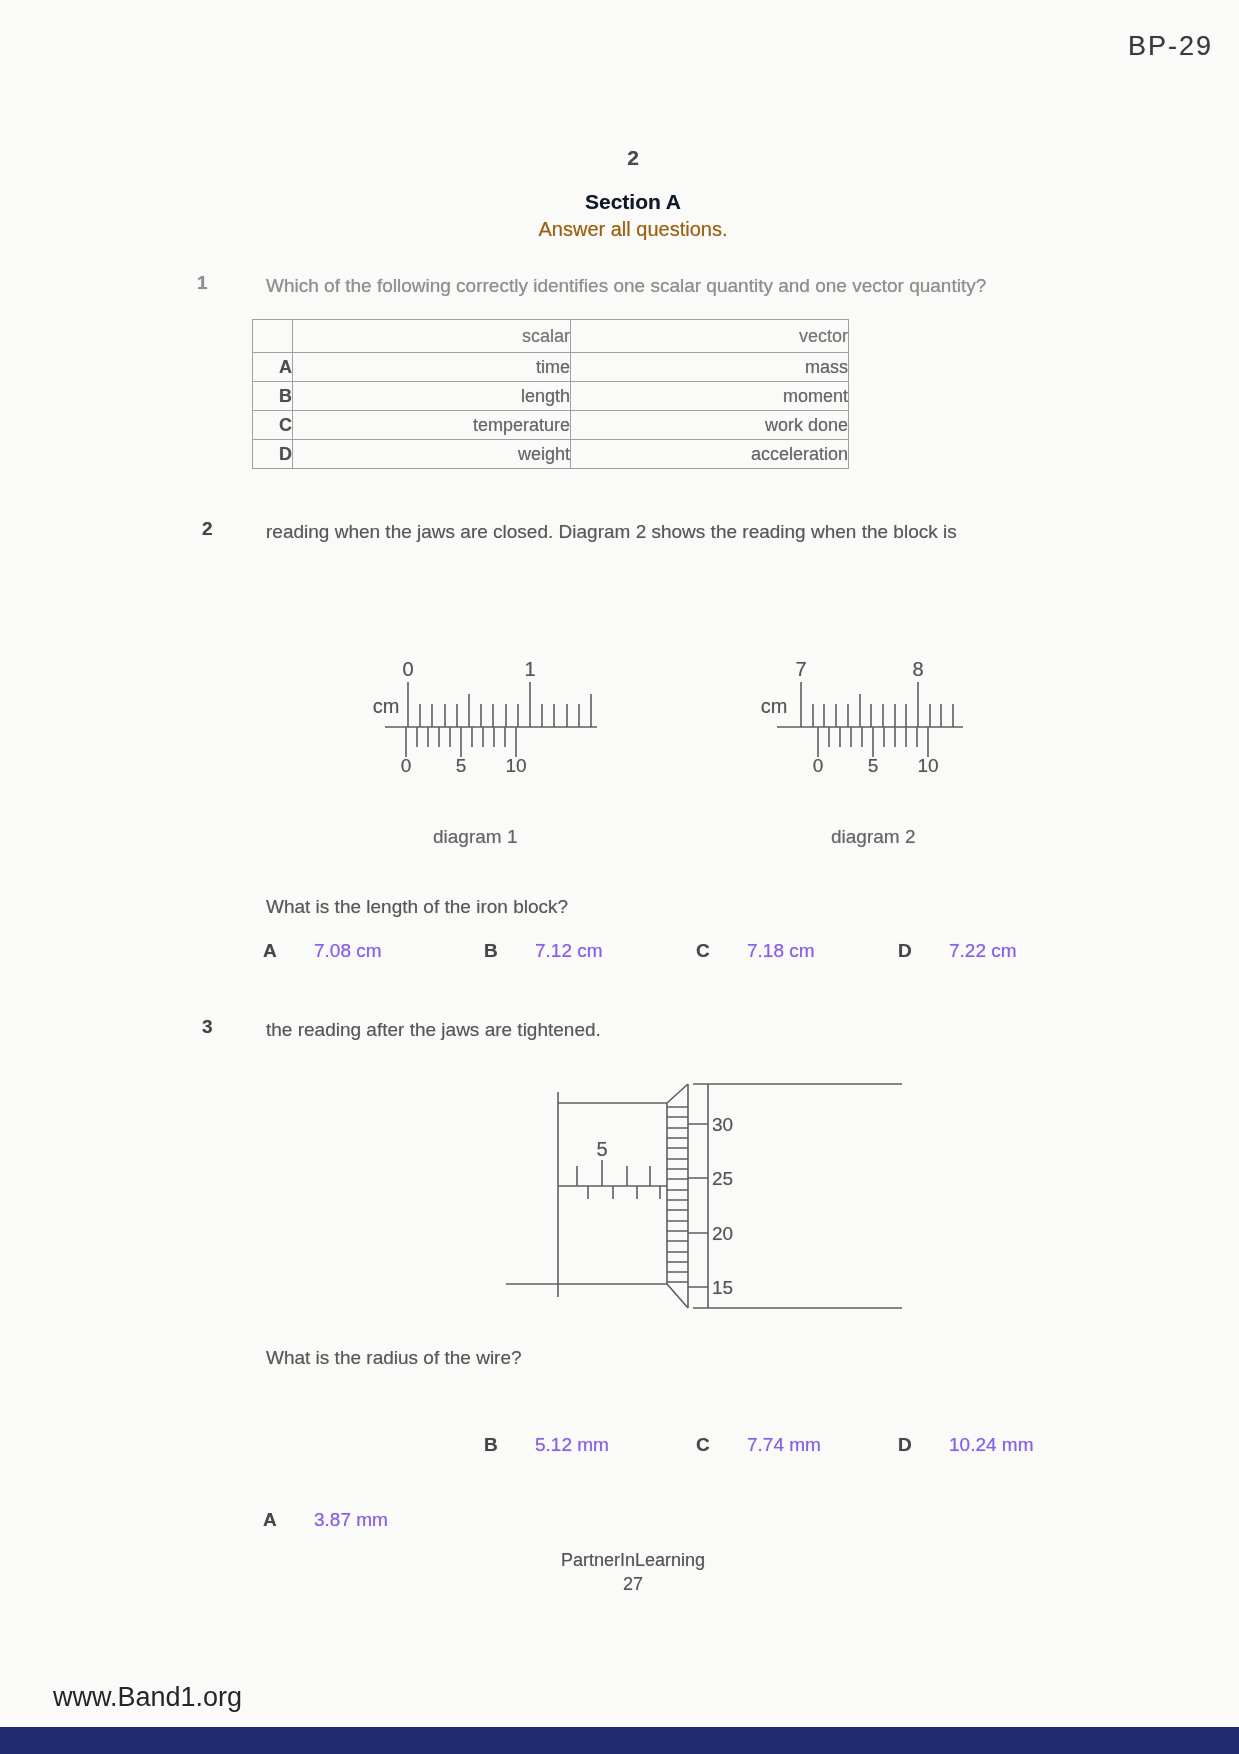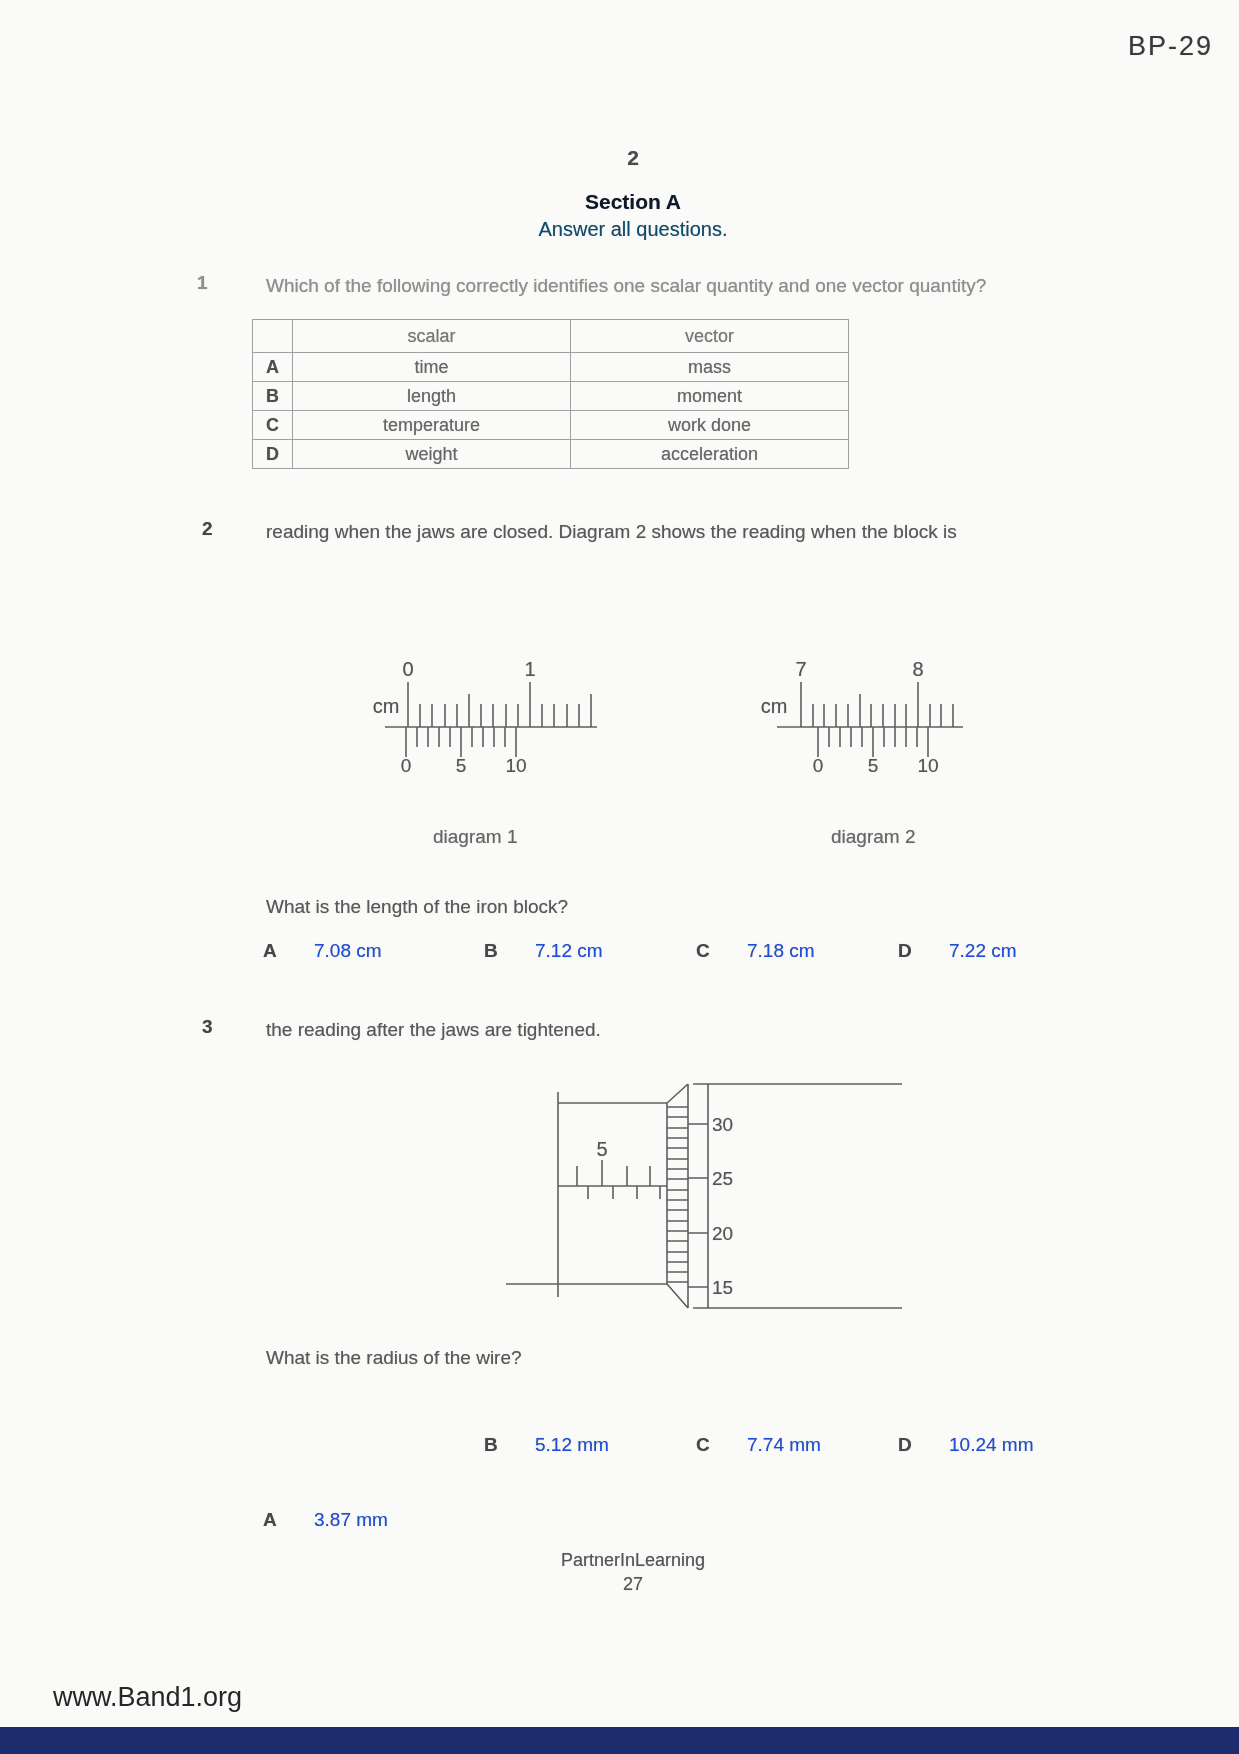--- a/index.html
+++ b/index.html
@@ -8,38 +8,38 @@
     background:#fafaf8;
     font-family:"Liberation Sans",sans-serif;
     color:#585858;
     text-shadow:0 0 .8px rgba(90,90,90,.55);
   }
   .abs{position:absolute;white-space:nowrap}
   .center{left:433px;width:400px;text-align:center}
   .code{font-size:27px;letter-spacing:2px;color:#3a3a3a}
   .pagenum{font-size:21px;font-weight:600;color:#4a4a4a}
   .sect{font-size:21px;font-weight:bold;color:#0f172a}
-  .sub{font-size:20px;color:#0c4a6e}
+  .sub{font-size:20px;color:#a16207}
   .qnum{font-size:19px;font-weight:bold;color:#454545}
   .qnum.light{color:#8f8f8f;font-weight:600}
   .qtext{font-size:19px;color:#585858;line-height:27px}
   .qtext.light{color:#8f8f8f}
   .qtext span{display:block}
   .caption{font-size:19px;color:#666}
   table.q1t{border-collapse:collapse;position:absolute;left:252px;top:319px}
-  table.q1t td{border:1px solid #a0a0a0;text-align:center;font-size:18px;color:#666;padding:0}
+  table.q1t td{border:1px solid #a0a0a0;text-align:right;font-size:18px;color:#666;padding:0}
   table.q1t tr{height:29px}
   table.q1t tr.hdr{height:33px}
   table.q1t td.c0{width:39px;font-weight:bold;color:#4f4f4f}
   table.q1t td.c1{width:277px}
   table.q1t td.c2{width:277px}
   table.q1t tr.hdr td{color:#777}
   .opt{position:absolute;font-size:19px}
   .ol{display:inline-block;width:51px;font-weight:bold;color:#474747}
-  .ov{color:#1d4ed8}
+  .ov{color:#8b5cf6}
   svg{position:absolute;overflow:visible}
   svg line,svg path{stroke:#5f5f5f;stroke-width:1.6;fill:none}
   svg text{fill:#555;font-family:"Liberation Sans",sans-serif}
   .footer{font-size:18px;color:#555}
   .watermark{font-family:Liberation Sans, sans-serif;font-size:27px;color:#262626;text-shadow:none}
   .navybar{position:absolute;left:0;top:1727px;width:1239px;height:27px;background:#1e2b6d}
 </style>
 </head>
 <body>
 

